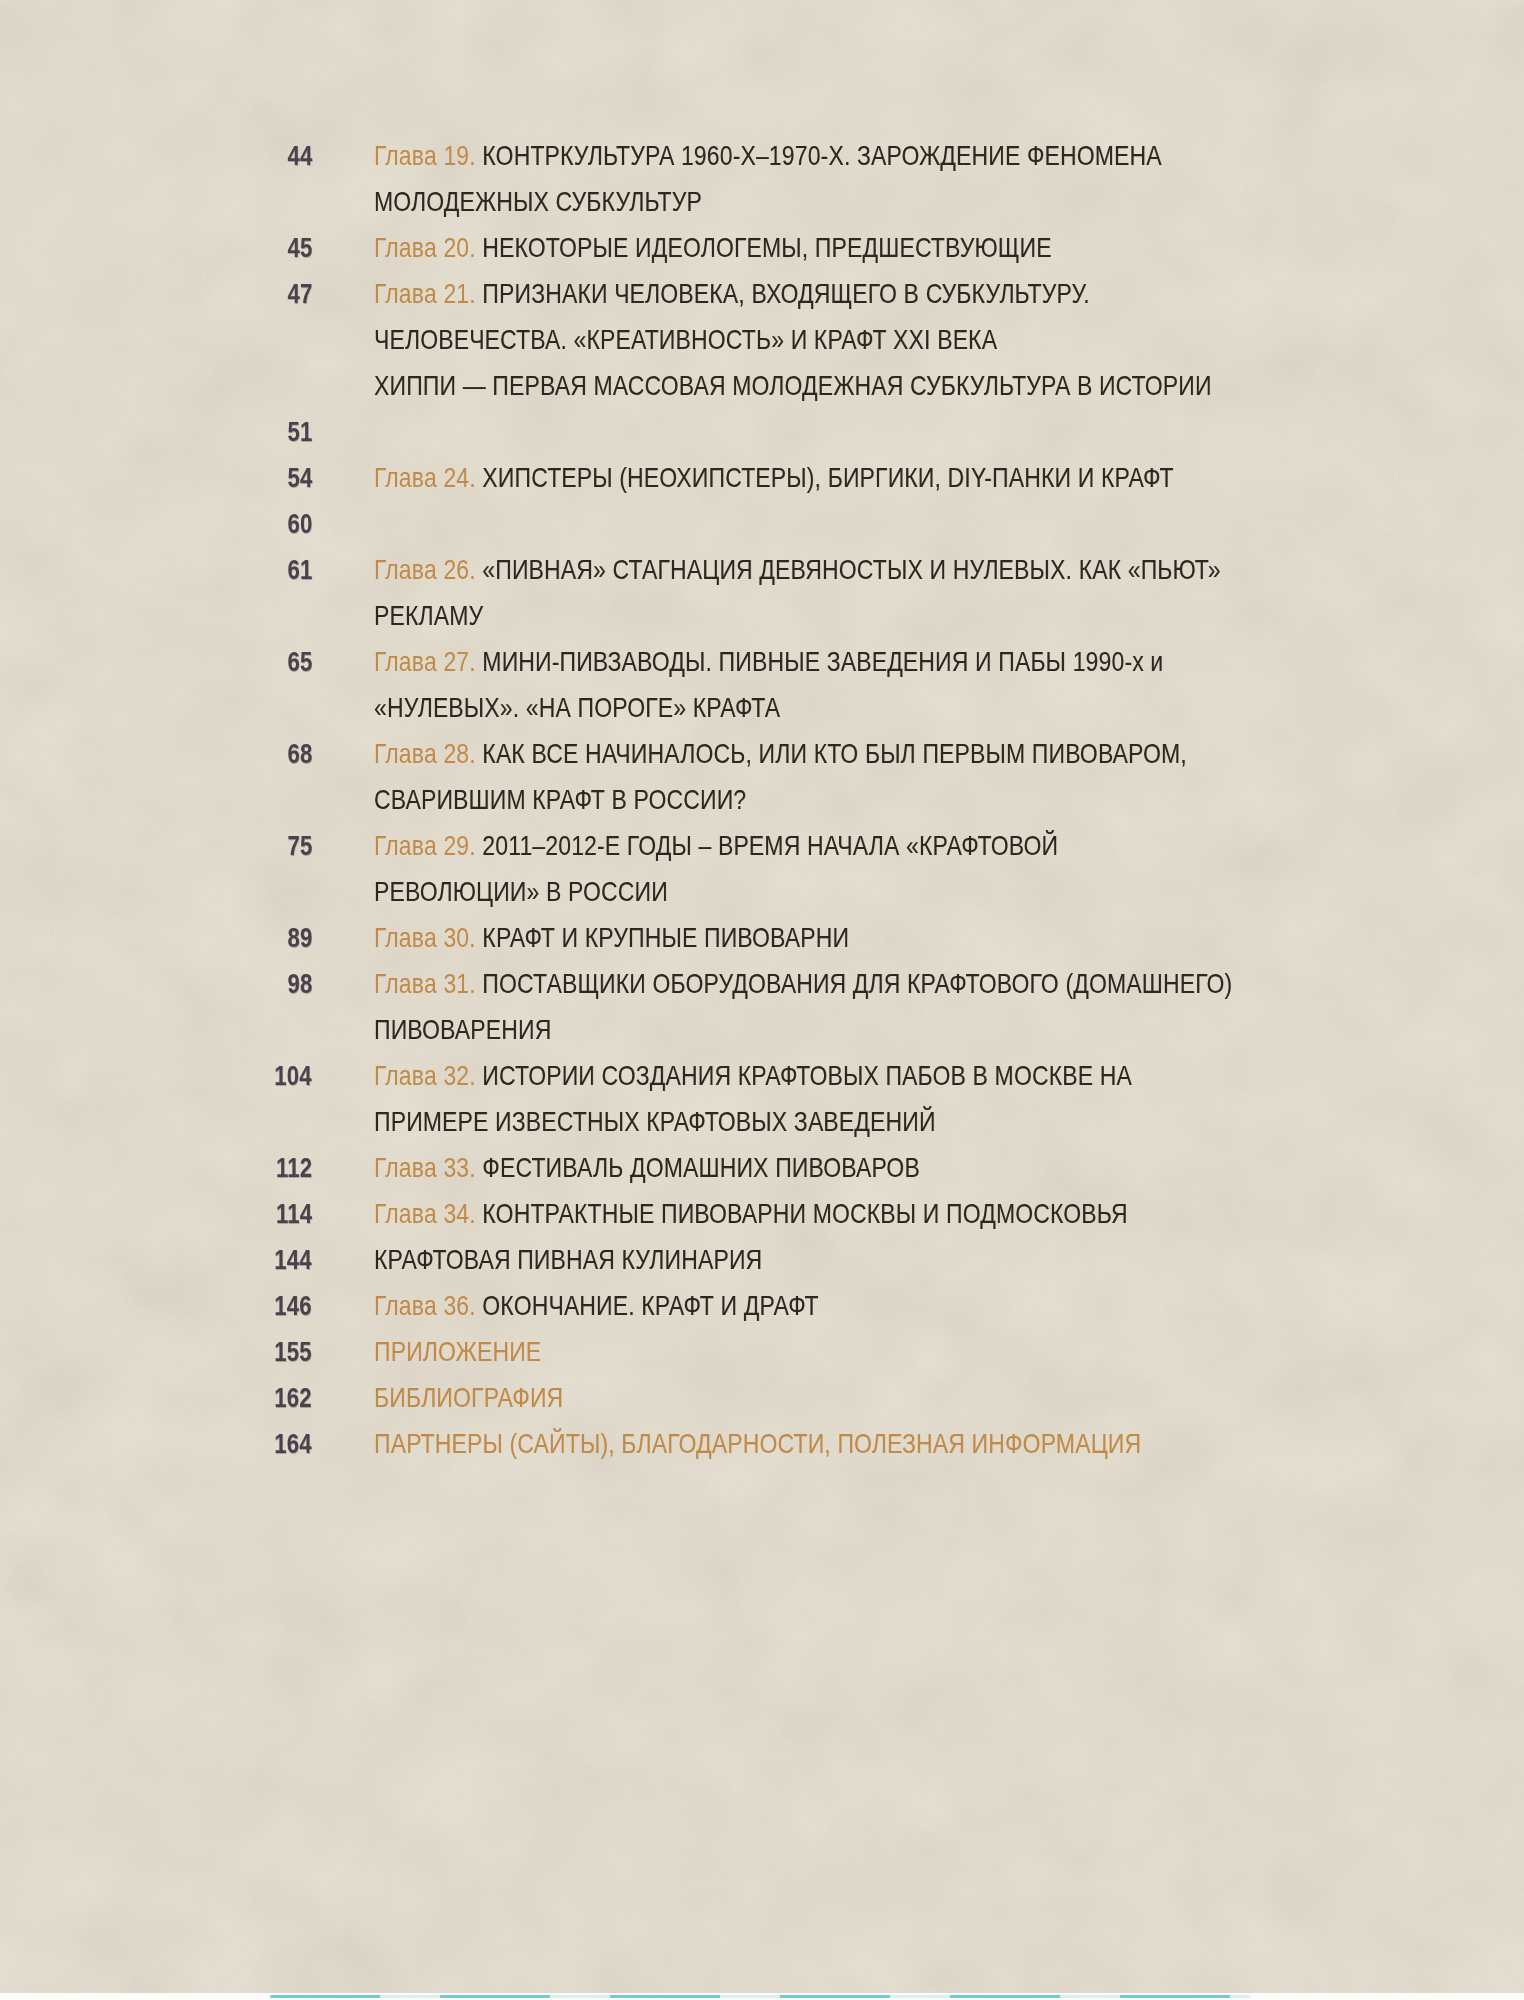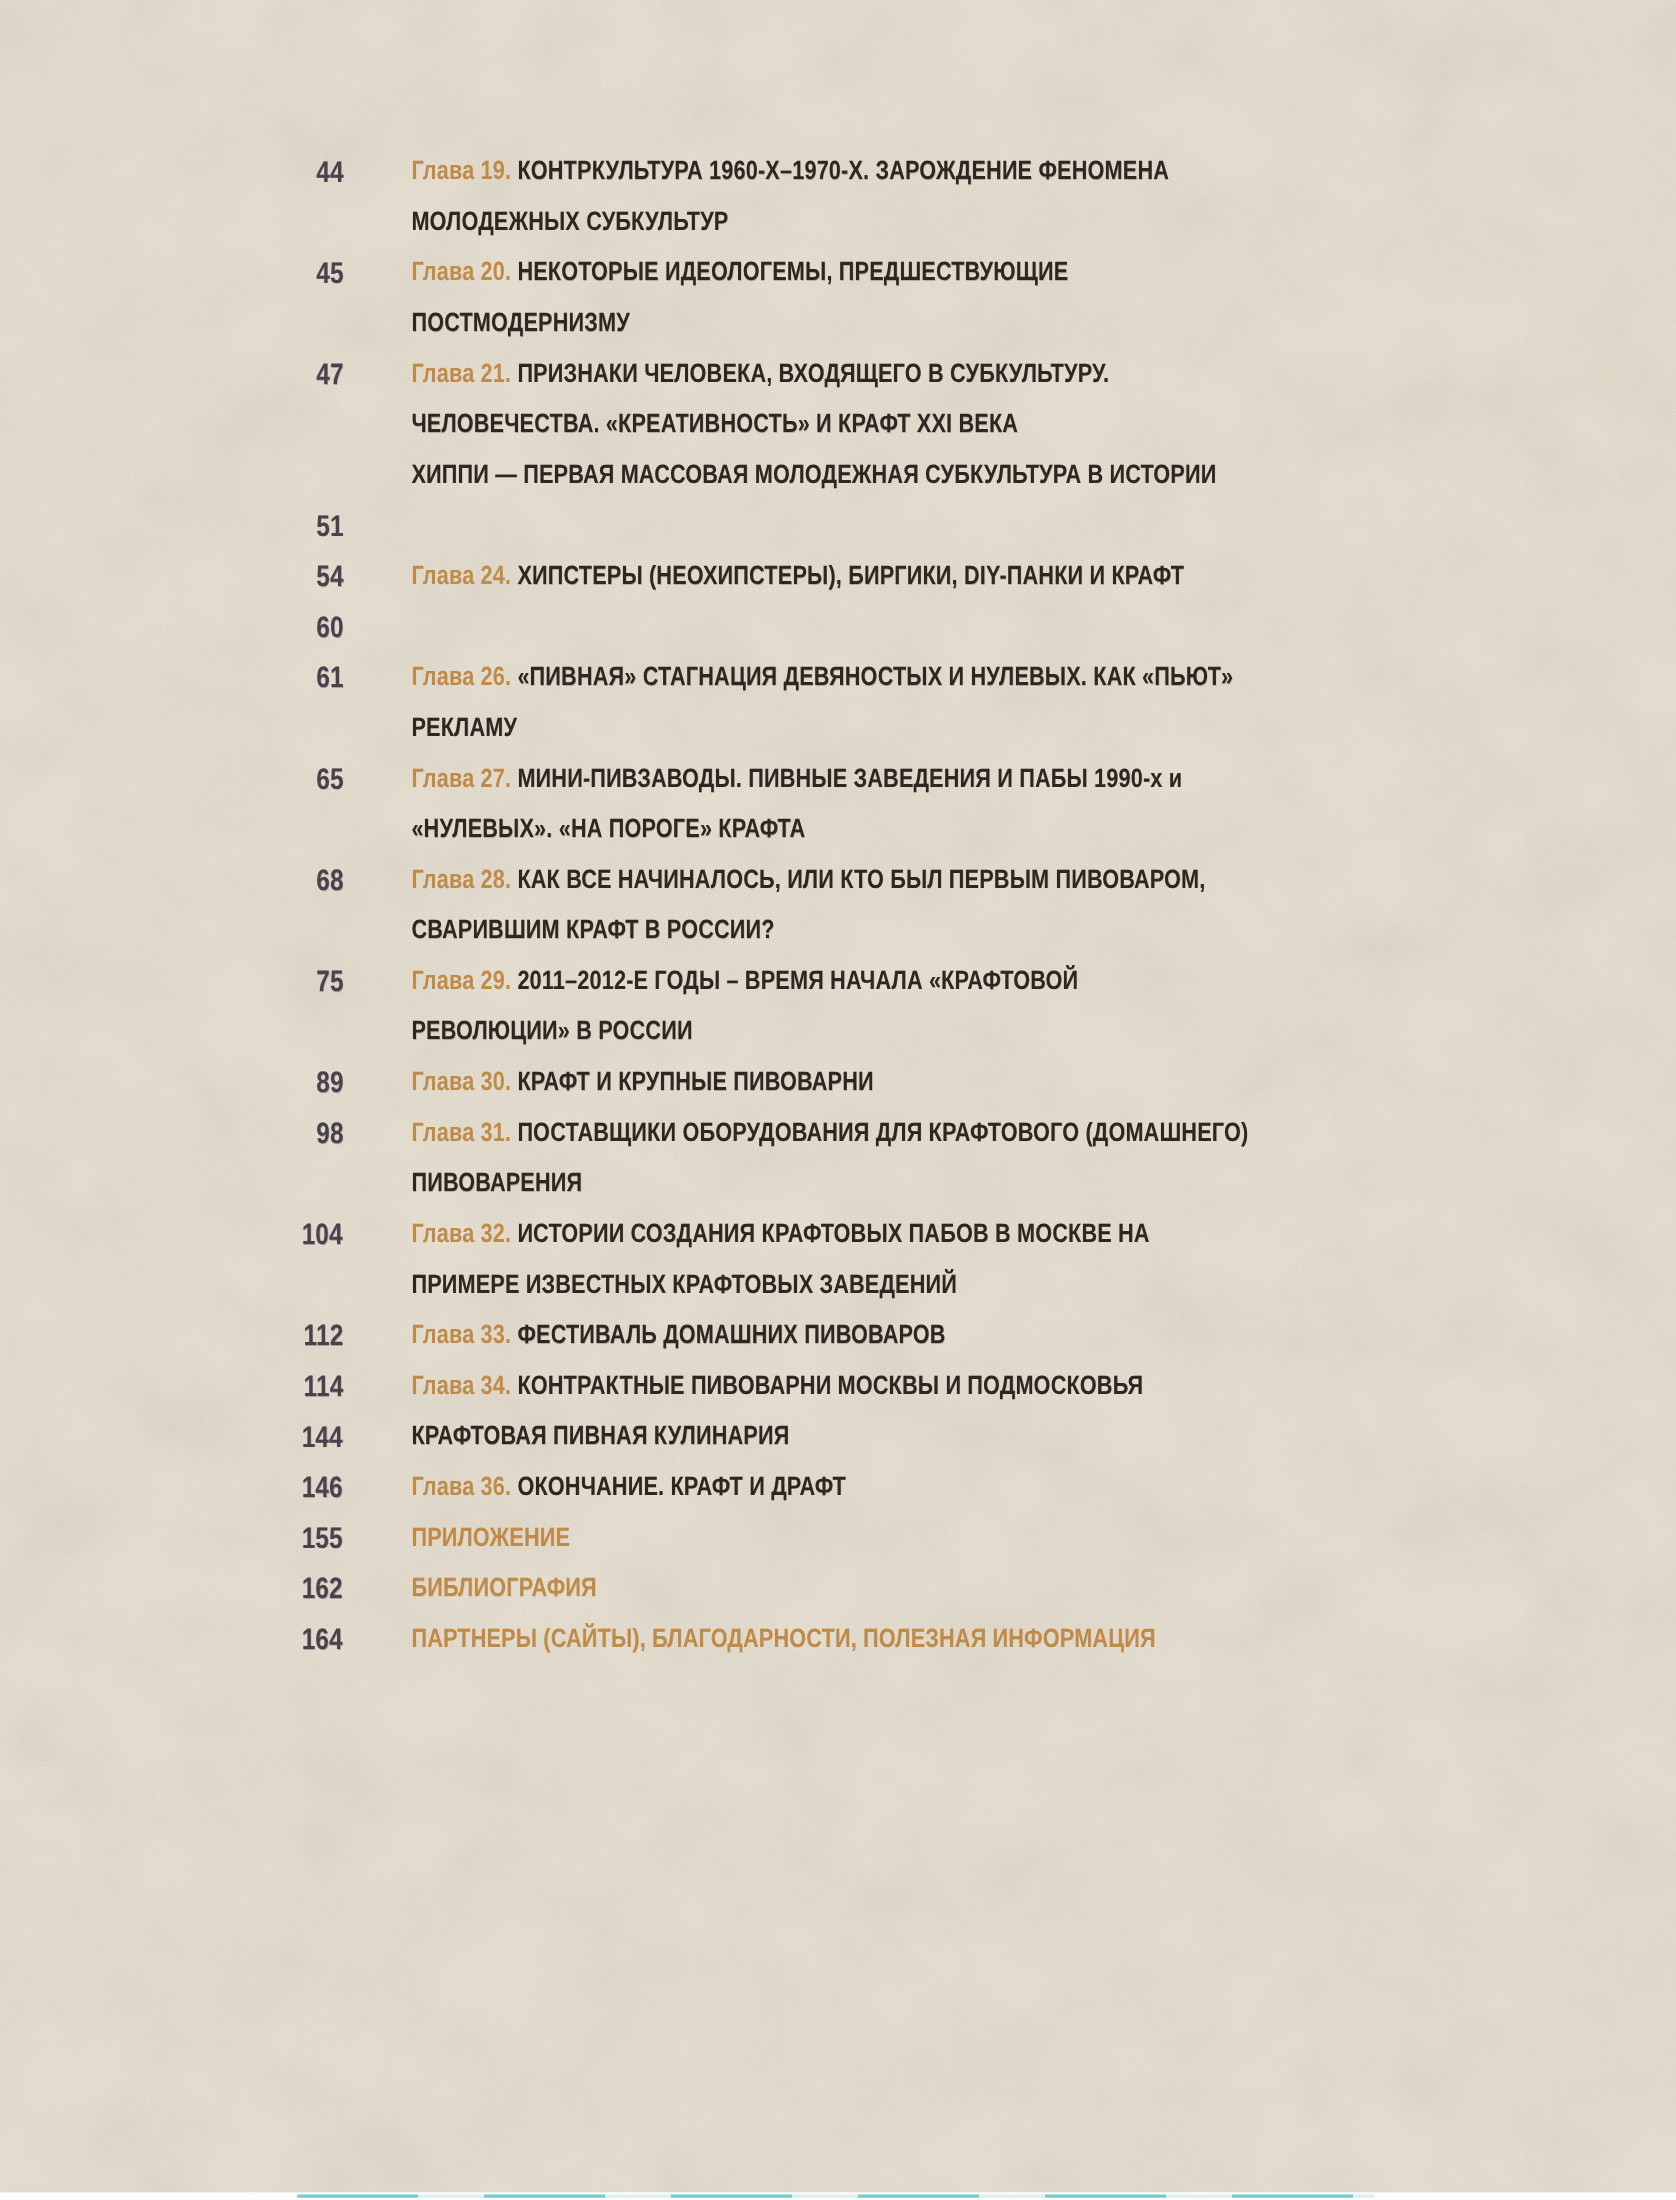--- a/index.html
+++ b/index.html
@@ -30,21 +30,21 @@
     width:312px;
     text-align:right;
     font-size:27px;line-height:46px;font-weight:700;
     color:#49424d;
     text-shadow:0.6px 0.6px 0 rgba(73,66,77,0.35);
   }
   .num .cond{transform-origin:100% 50%;}
   .body{margin-left:62px;flex:1;min-width:0;}
   .line{
     height:46px;line-height:46px;
-    font-size:24px;font-weight:700;
+    font-size:28px;font-weight:400;
     white-space:nowrap;
     color:#2e2721;
   }
   .cond{
     display:inline-block;
     transform:scaleX(0.82);
     transform-origin:0 50%;
     white-space:nowrap;
     letter-spacing:0.2px;
   }
@@ -93,21 +93,20 @@
         <div class="num"><span class="cond">44</span></div>
         <div class="body">
           <div class="line"><span class="cond"><span class="chap">Глава 19. </span><span> </span><span class="title">КОНТРКУЛЬТУРА 1960-Х–1970-Х. ЗАРОЖДЕНИЕ ФЕНОМЕНА</span></span></div>
           <div class="line"><span class="cond"><span class="title">МОЛОДЕЖНЫХ СУБКУЛЬТУР</span></span></div>
         </div>
       </div>
       <div class="entry">
         <div class="num"><span class="cond">45</span></div>
         <div class="body">
           <div class="line"><span class="cond"><span class="chap">Глава 20. </span><span> </span><span class="title">НЕКОТОРЫЕ ИДЕОЛОГЕМЫ, ПРЕДШЕСТВУЮЩИЕ</span></span></div>
-          <div class="line"><span class="cond"><span class="title">ПОСТМОДЕРНИЗМУ</span></span></div>
         </div>
       </div>
       <div class="entry">
         <div class="num"><span class="cond">47</span></div>
         <div class="body">
           <div class="line"><span class="cond"><span class="chap">Глава 21. </span><span> </span><span class="title">ПРИЗНАКИ ЧЕЛОВЕКА, ВХОДЯЩЕГО В СУБКУЛЬТУРУ.</span></span></div>
           <div class="line"><span class="cond"><span class="title">ЧЕЛОВЕЧЕСТВА. «КРЕАТИВНОСТЬ» И КРАФТ XXI ВЕКА</span></span></div>
           <div class="line"><span class="cond"><span class="title">ХИППИ — ПЕРВАЯ МАССОВАЯ МОЛОДЕЖНАЯ СУБКУЛЬТУРА В ИСТОРИИ</span></span></div>
         </div>
       </div>

